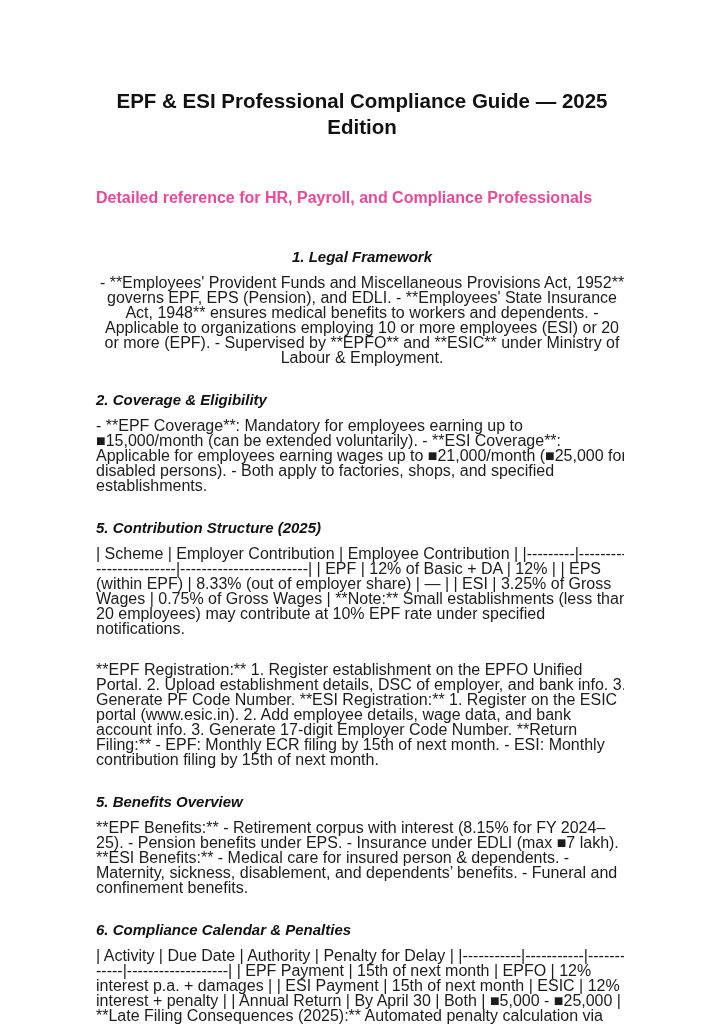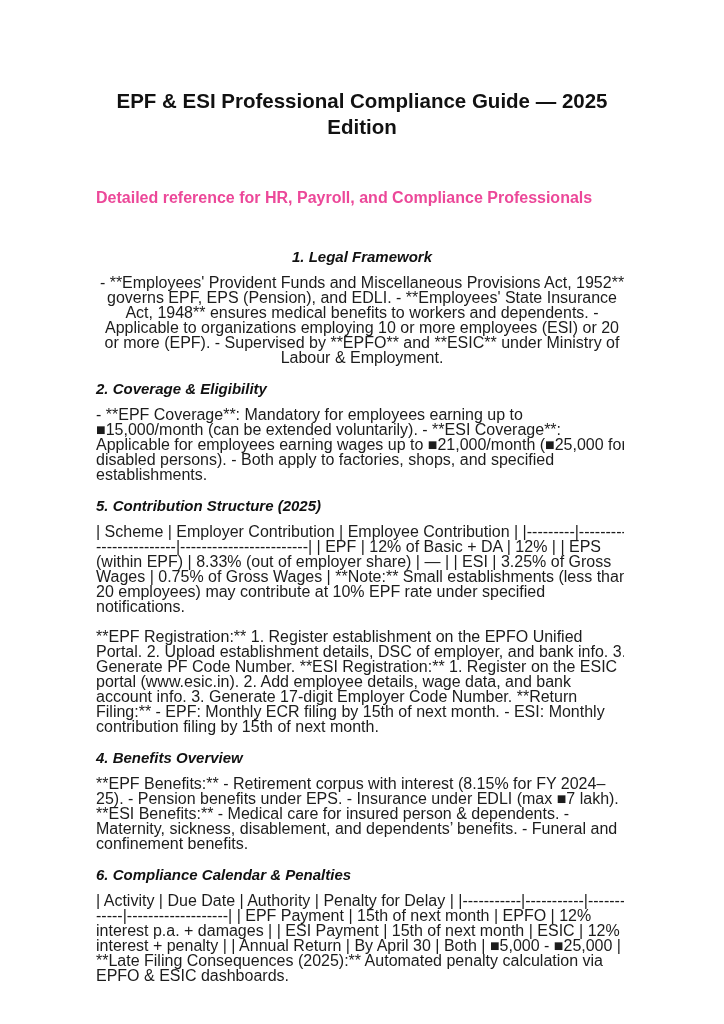--- a/index.html
+++ b/index.html
@@ -30,21 +30,21 @@
   }
   .doc-subtitle {
     margin: 48px 0 0 0;
     font-size: 16px;
     line-height: 19px;
     font-weight: bold;
     text-align: left;
     color: #ec4899;
   }
   .doc-section {
-    margin-top: 15px;
+    margin-top: 26px;
   }
   .doc-section:first-of-type {
     margin-top: 41px;
     text-align: center;
   }
   .section-heading {
     margin: 0;
     font-size: 15px;
     line-height: 18px;
     font-weight: bold;
@@ -83,21 +83,21 @@
     <section class="doc-section">
       <h3 class="section-heading">5. Contribution Structure (2025)</h3>
       <p class="section-body">| Scheme | Employer Contribution | Employee Contribution | |---------|------------------------|------------------------| | EPF | 12% of Basic + DA | 12% | | EPS (within EPF) | 8.33% (out of employer share) | — | | ESI | 3.25% of Gross Wages | 0.75% of Gross Wages | **Note:** Small establishments (less than 20 employees) may contribute at 10% EPF rate under specified notifications.</p>
     </section>
 
     <section class="doc-section">
       <p class="section-body">**EPF Registration:** 1. Register establishment on the EPFO Unified Portal. 2. Upload establishment details, DSC of employer, and bank info. 3. Generate PF Code Number. **ESI Registration:** 1. Register on the ESIC portal (www.esic.in). 2. Add employee details, wage data, and bank account info. 3. Generate 17-digit Employer Code Number. **Return Filing:** - EPF: Monthly ECR filing by 15th of next month. - ESI: Monthly contribution filing by 15th of next month.</p>
     </section>
 
     <section class="doc-section">
-      <h3 class="section-heading">4. Benefits Overview</h3>
+      <h3 class="section-heading">5. Benefits Overview</h3>
       <p class="section-body">**EPF Benefits:** - Retirement corpus with interest (8.15% for FY 2024–25). - Pension benefits under EPS. - Insurance under EDLI (max ■7 lakh). **ESI Benefits:** - Medical care for insured person &amp; dependents. - Maternity, sickness, disablement, and dependents’ benefits. - Funeral and confinement benefits.</p>
     </section>
 
     <section class="doc-section">
       <h3 class="section-heading">6. Compliance Calendar &amp; Penalties</h3>
       <p class="section-body">| Activity | Due Date | Authority | Penalty for Delay | |-----------|-----------|------------|-------------------| | EPF Payment | 15th of next month | EPFO | 12% interest p.a. + damages | | ESI Payment | 15th of next month | ESIC | 12% interest + penalty | | Annual Return | By April 30 | Both | ■5,000 - ■25,000 | **Late Filing Consequences (2025):** Automated penalty calculation via EPFO &amp; ESIC dashboards.</p>
     </section>
 
   </div>
 </div>

